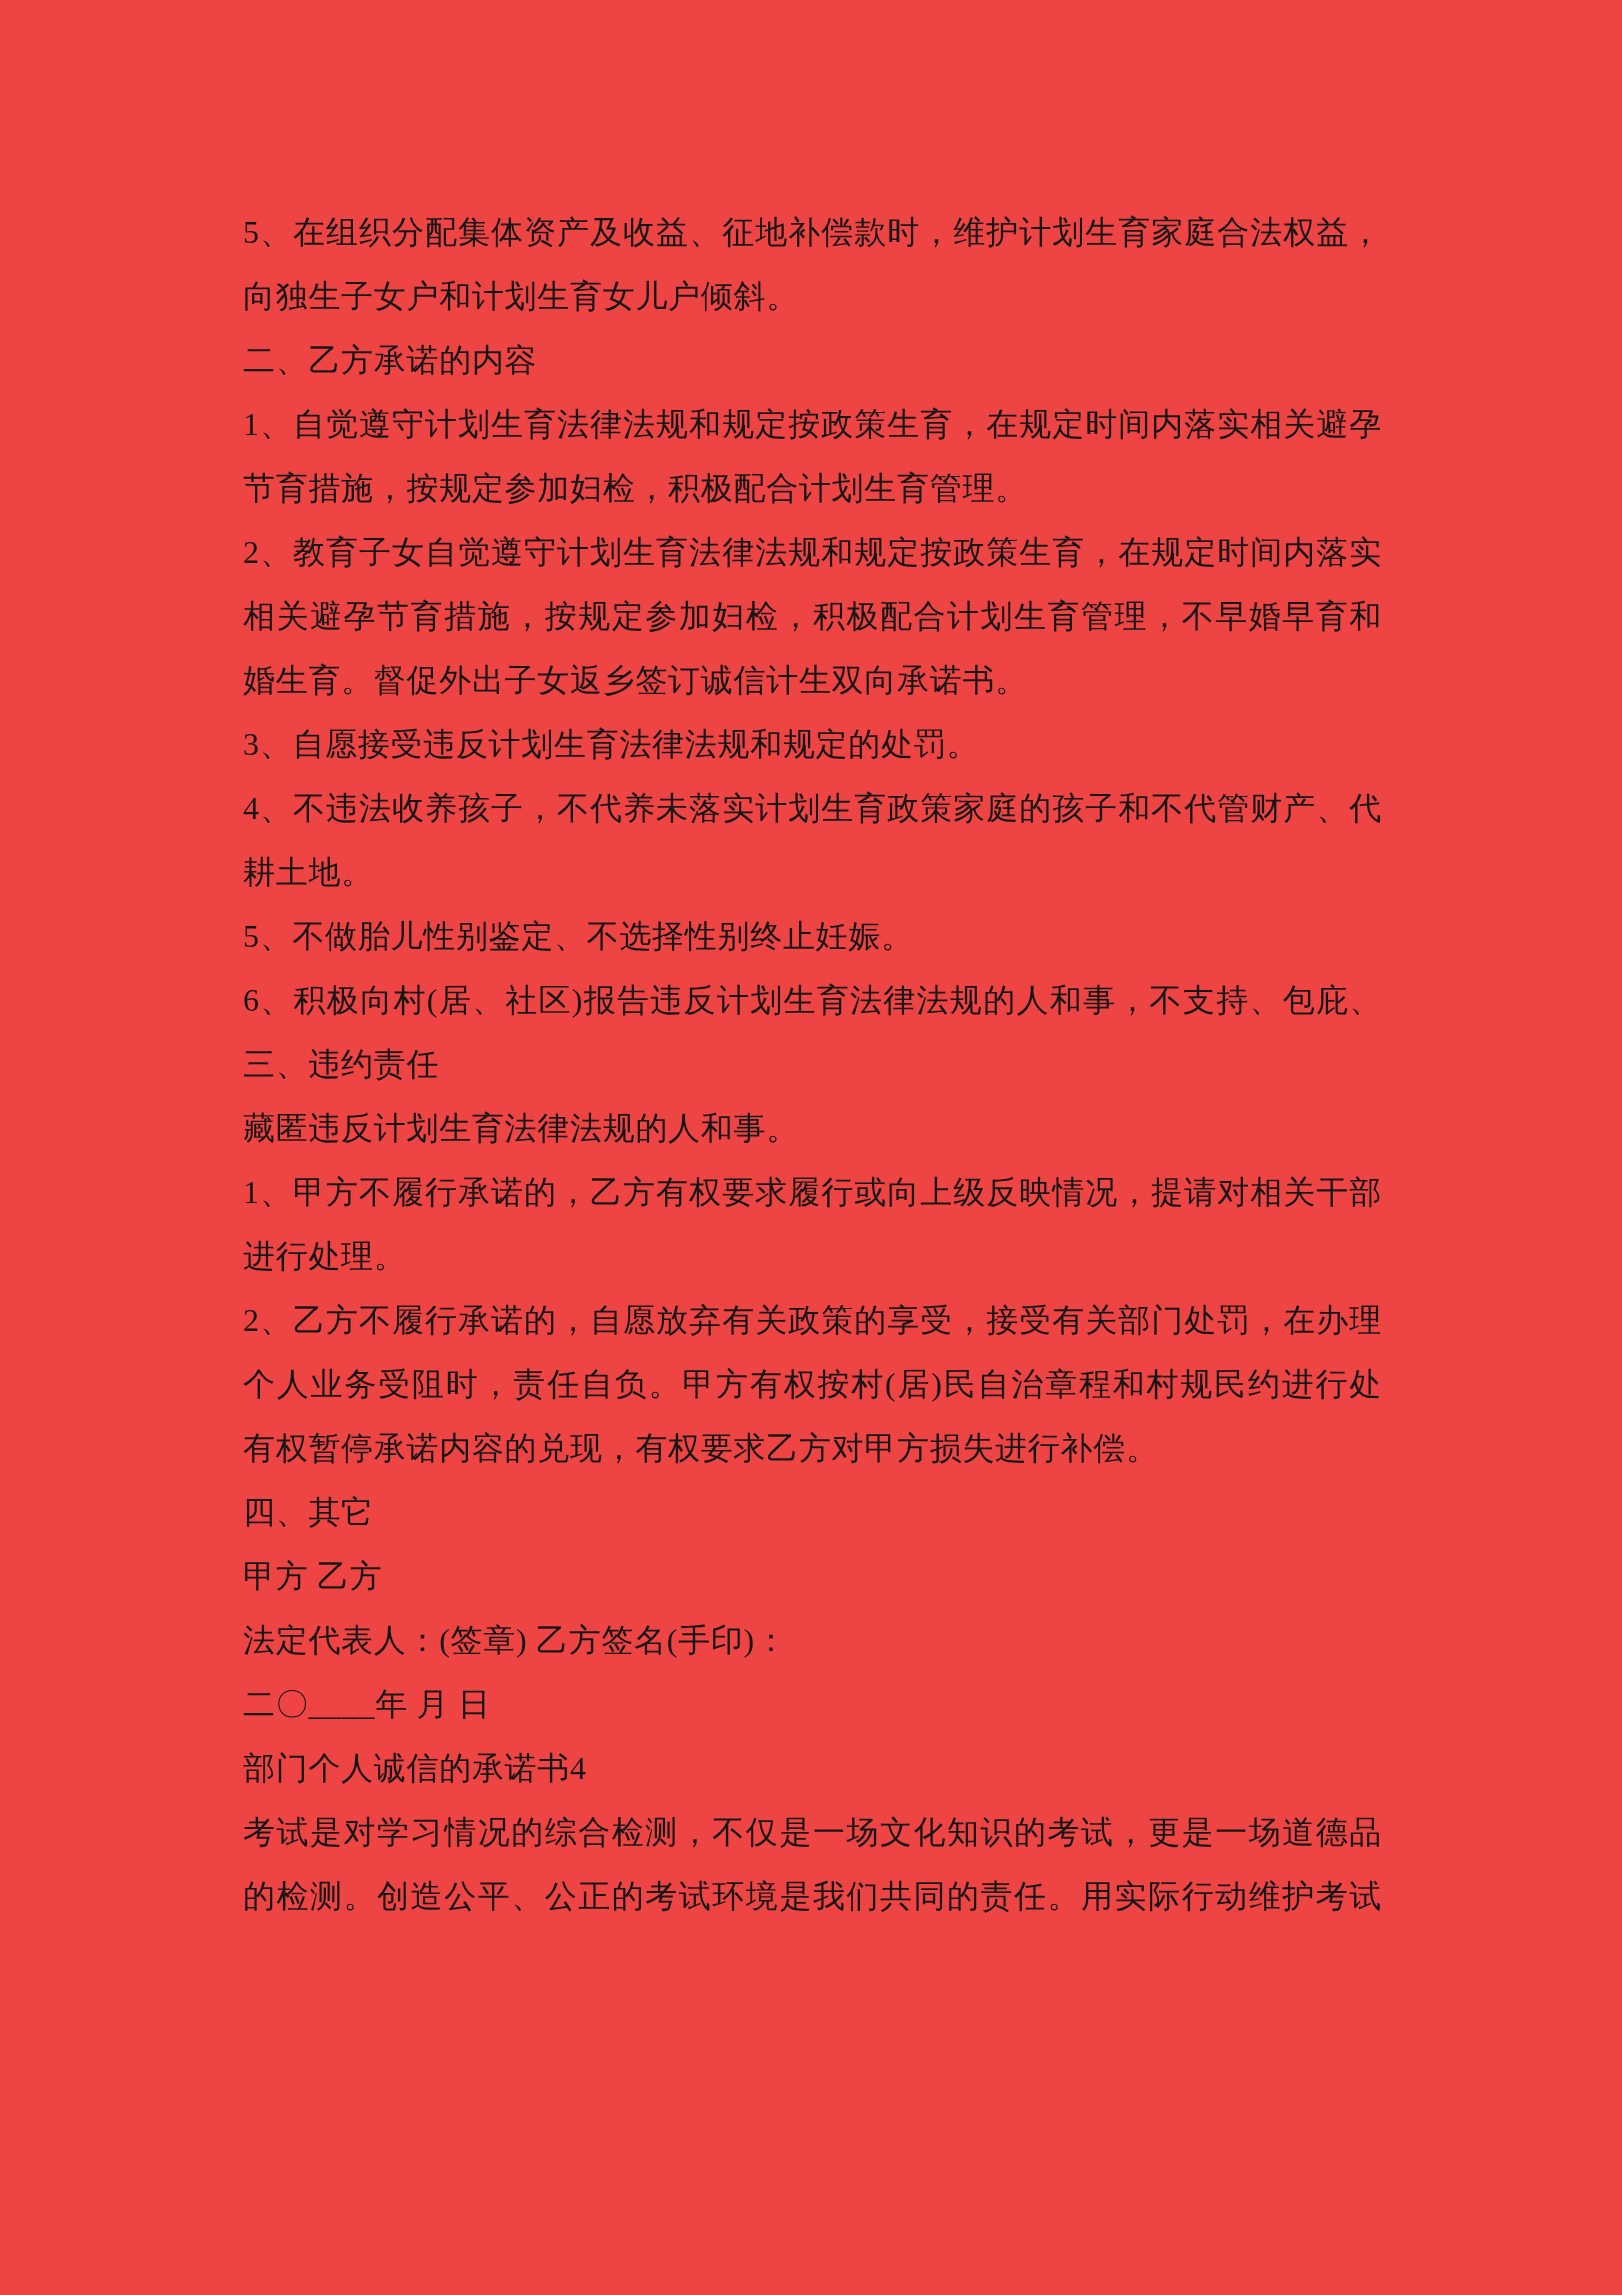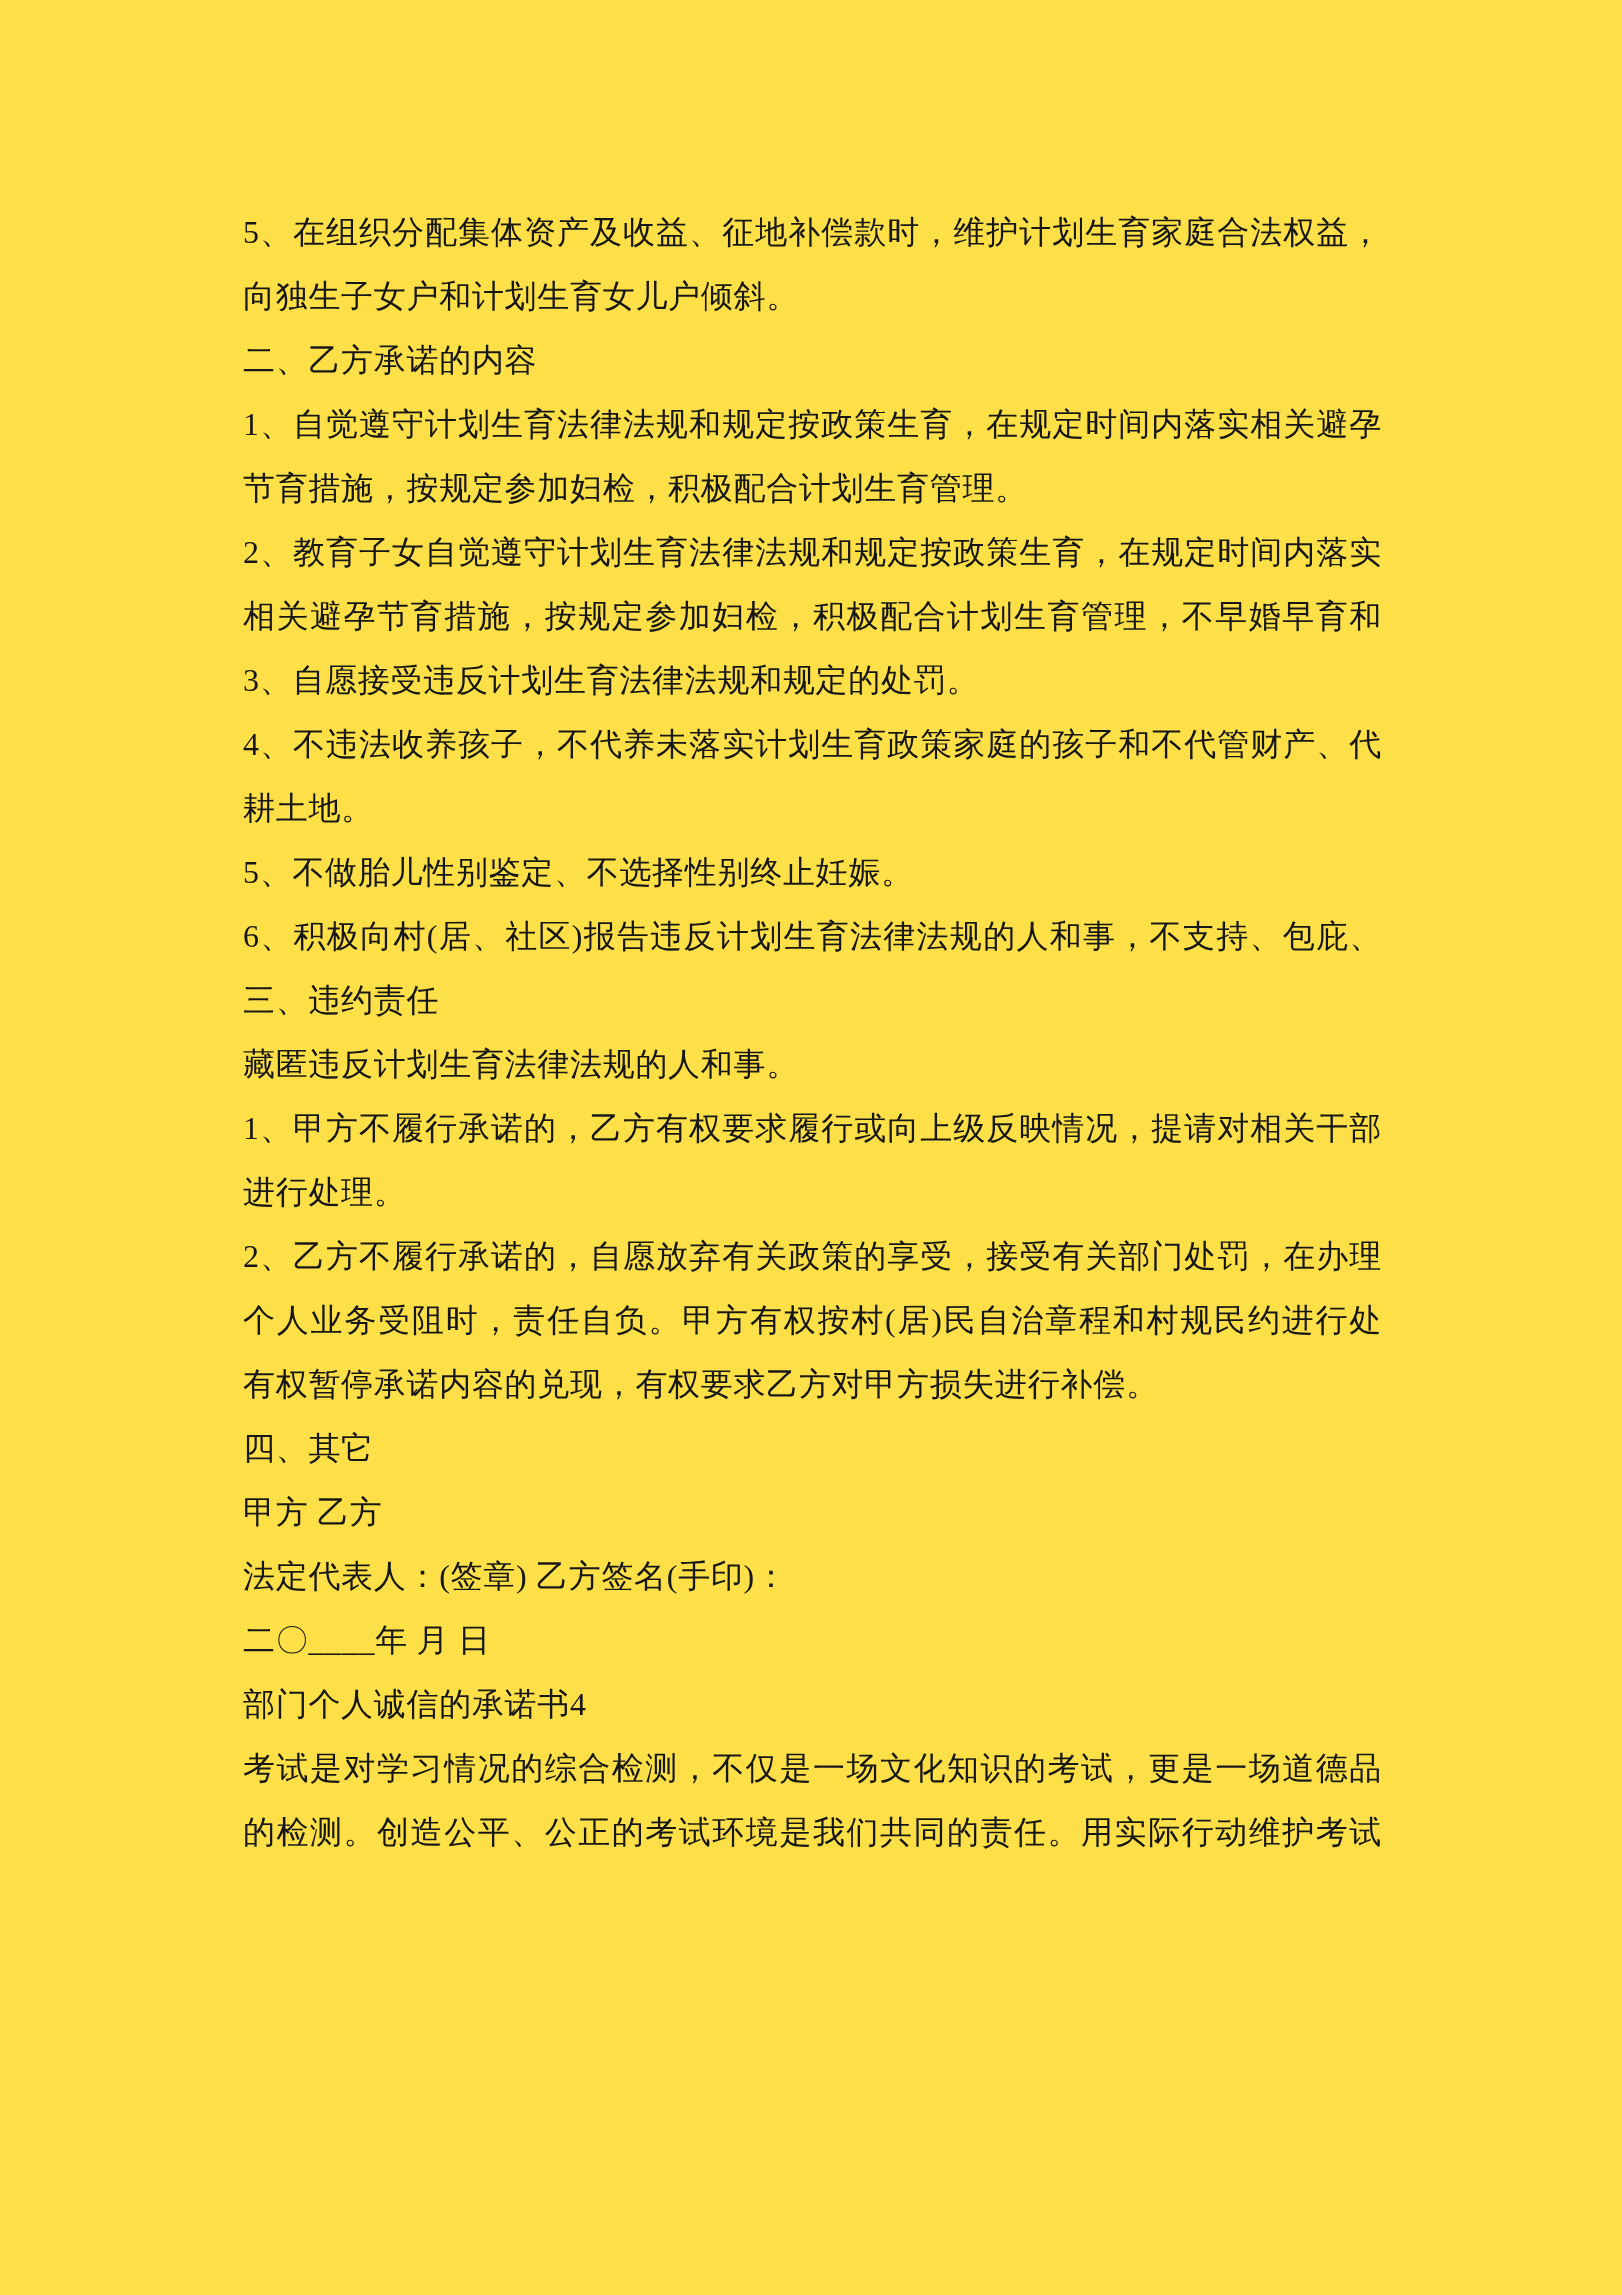--- a/index.html
+++ b/index.html
@@ -12,21 +12,21 @@
     position: relative;
     background: #fbfbfb;
     font-family: "Liberation Serif", "DejaVu Serif", serif;
   }
   .page {
     position: absolute;
     left: 0;
     top: 0;
     width: 1623px;
     height: 2295px;
-    background: #fde047;
+    background: #ef4444;
     overflow: hidden;
   }
   .content {
     position: absolute;
     left: 243px;
     top: 200px;
     width: 1139px;
     color: #161616;
     font-size: 32px;
   }
@@ -50,20 +50,21 @@
 
 <div class="page">
   <div class="content">
     <div class="line j">5、在组织分配集体资产及收益、征地补偿款时，维护计划生育家庭合法权益，</div>
     <div class="line">向独生子女户和计划生育女儿户倾斜。</div>
     <div class="line">二、乙方承诺的内容</div>
     <div class="line j">1、自觉遵守计划生育法律法规和规定按政策生育，在规定时间内落实相关避孕</div>
     <div class="line">节育措施，按规定参加妇检，积极配合计划生育管理。</div>
     <div class="line j">2、教育子女自觉遵守计划生育法律法规和规定按政策生育，在规定时间内落实</div>
     <div class="line j">相关避孕节育措施，按规定参加妇检，积极配合计划生育管理，不早婚早育和非</div>
+    <div class="line">婚生育。督促外出子女返乡签订诚信计生双向承诺书。</div>
     <div class="line">3、自愿接受违反计划生育法律法规和规定的处罚。</div>
     <div class="line j">4、不违法收养孩子，不代养未落实计划生育政策家庭的孩子和不代管财产、代</div>
     <div class="line">耕土地。</div>
     <div class="line">5、不做胎儿性别鉴定、不选择性别终止妊娠。</div>
     <div class="line j">6、积极向村(居、社区)报告违反计划生育法律法规的人和事，不支持、包庇、</div>
     <div class="line">三、违约责任</div>
     <div class="line">藏匿违反计划生育法律法规的人和事。</div>
     <div class="line j">1、甲方不履行承诺的，乙方有权要求履行或向上级反映情况，提请对相关干部</div>
     <div class="line">进行处理。</div>
     <div class="line j">2、乙方不履行承诺的，自愿放弃有关政策的享受，接受有关部门处罚，在办理</div>

